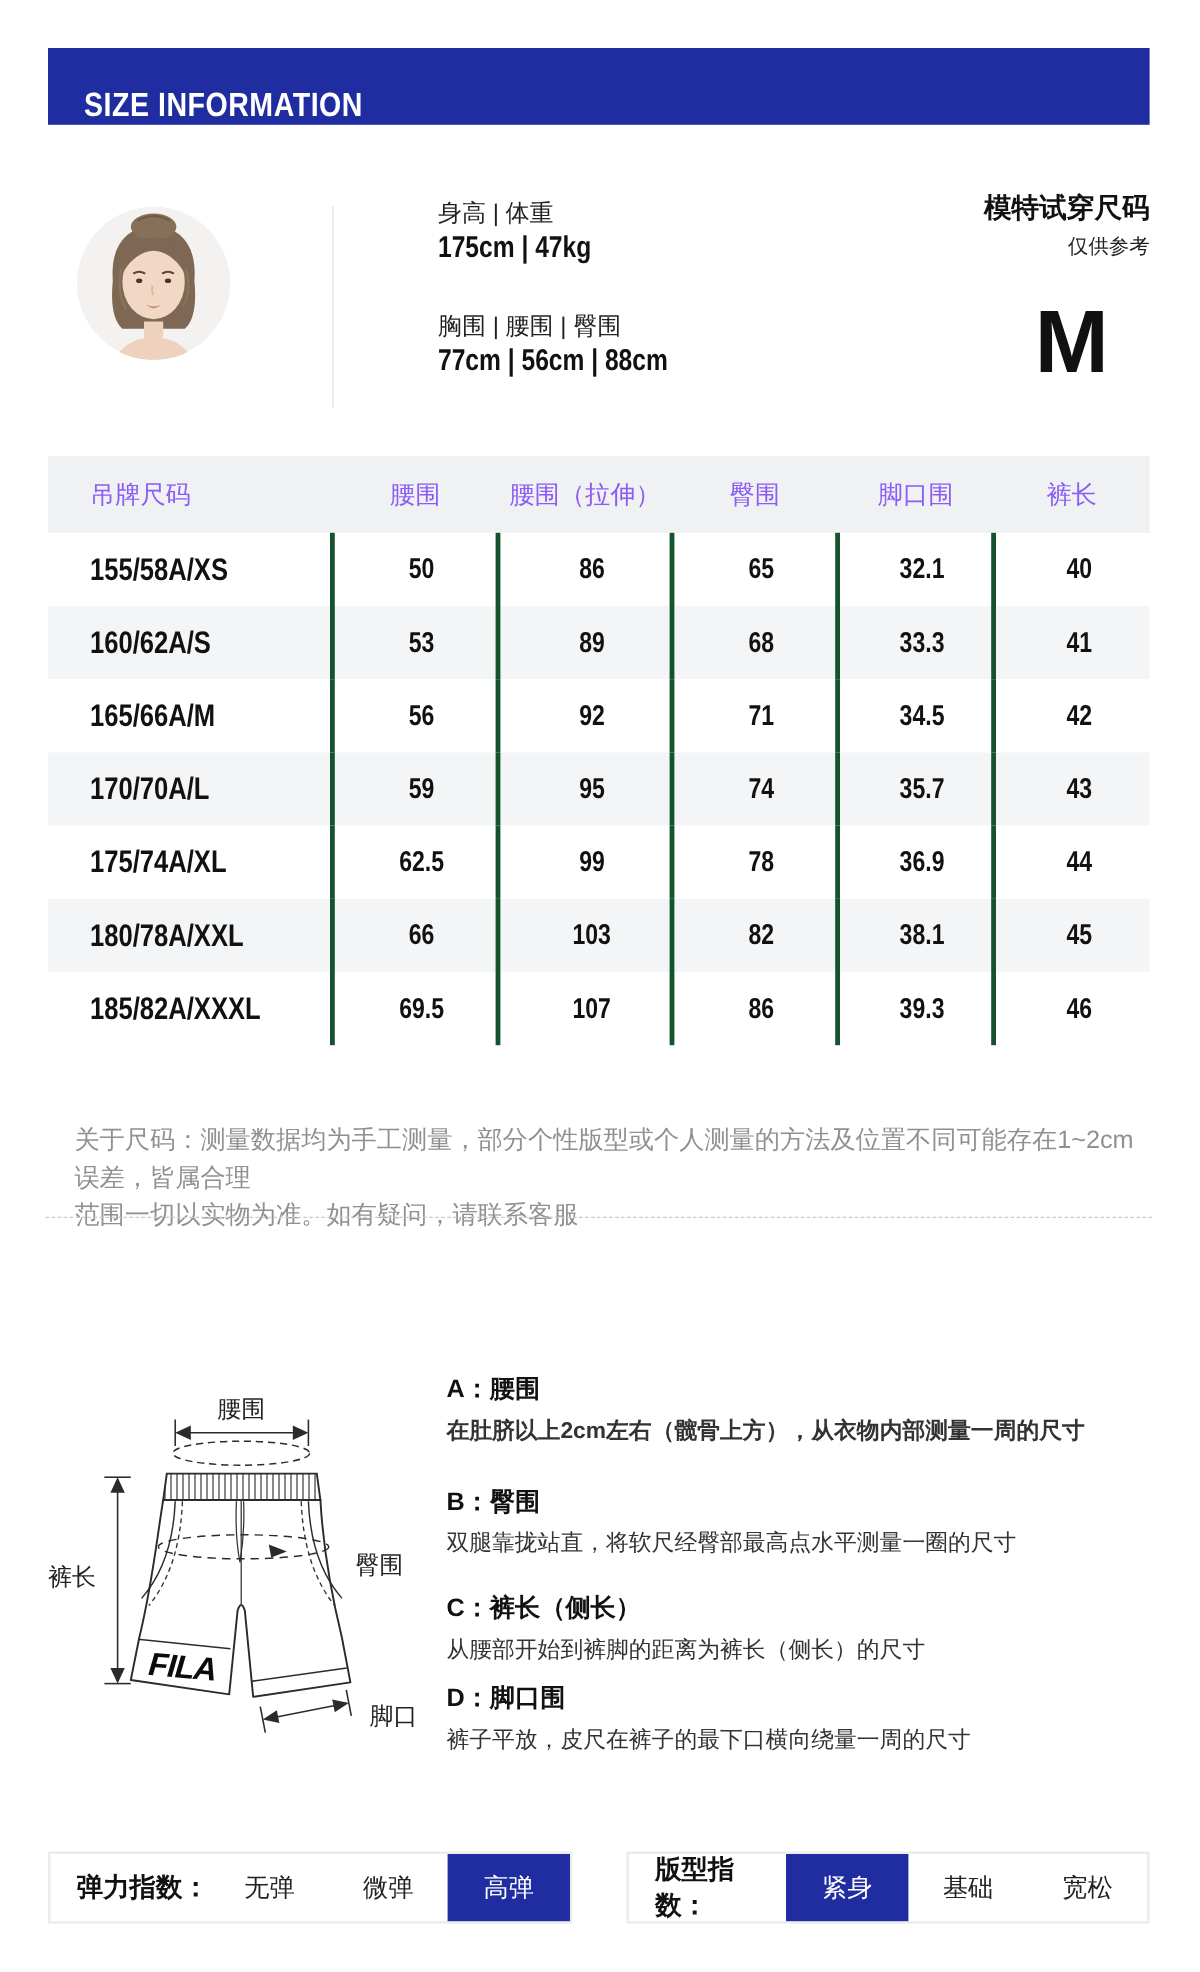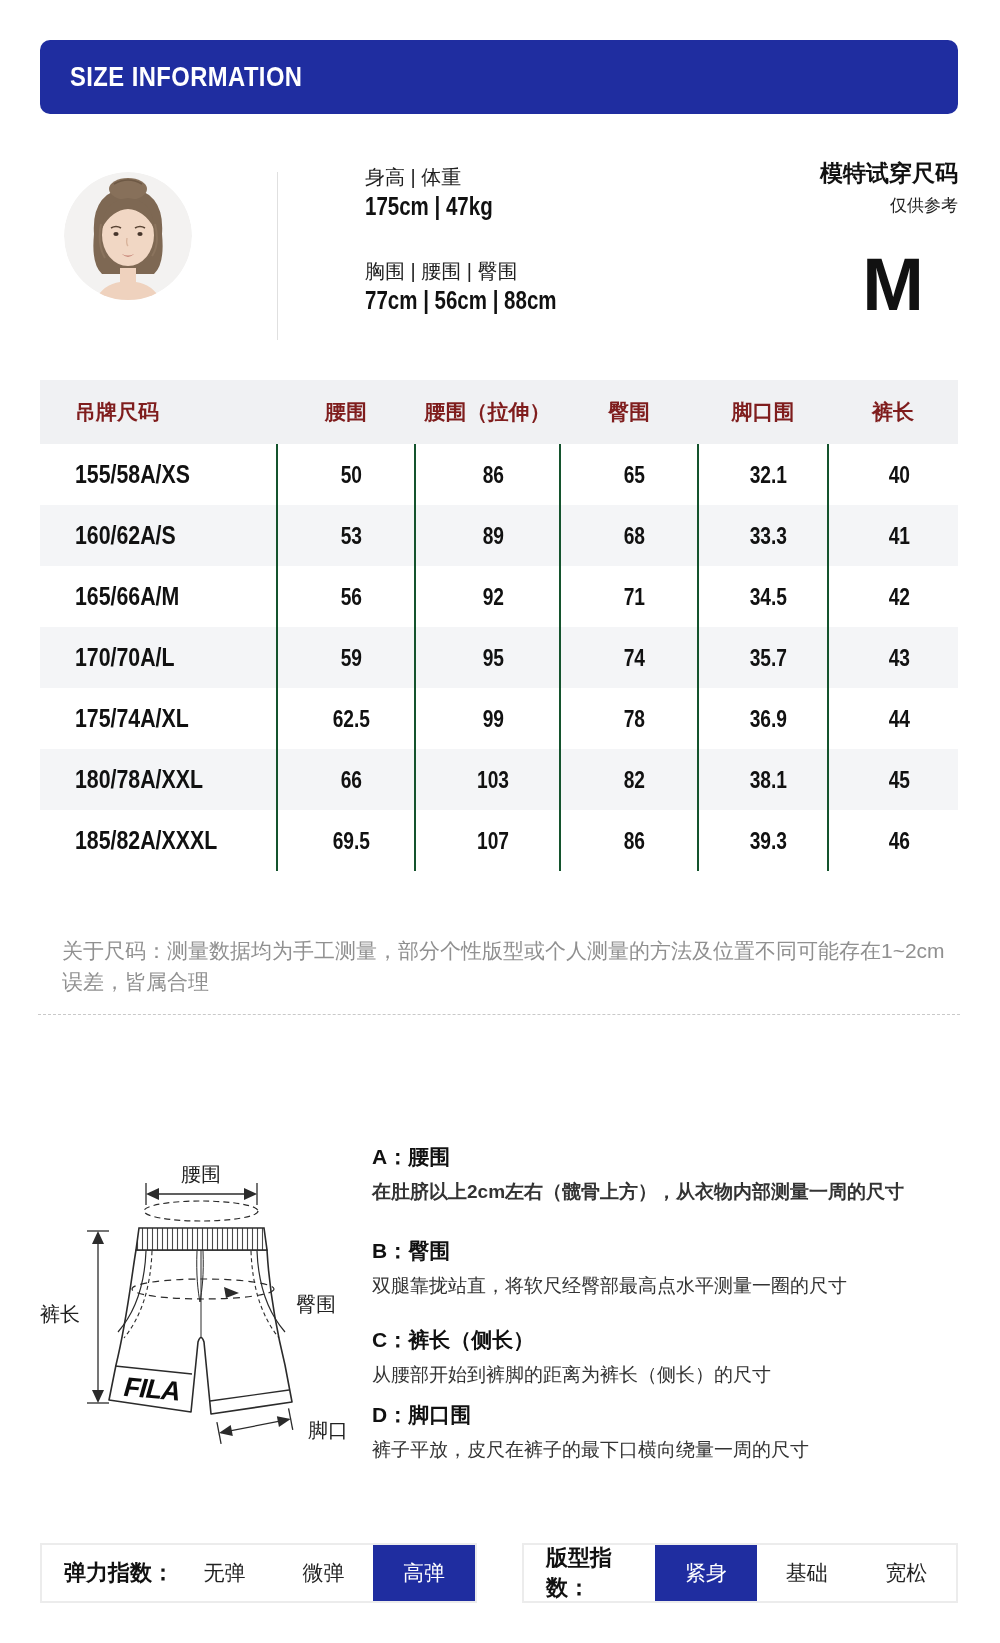--- a/index.html
+++ b/index.html
@@ -1,42 +1,42 @@
 <!DOCTYPE html>
 <html><head>
 <meta charset="utf-8">
 <style>
   html,body{margin:0;padding:0;background:#fff;}
   .page{position:relative;width:1000px;height:1643px;background:#fff;overflow:hidden;
         font-family:"Liberation Sans","DejaVu Sans",sans-serif;color:#111;}
 
   
-  .banner{position:absolute;left:40px;top:40px;width:918px;height:74px;background:#1F2DA0;
-          border-radius:10px;display:flex;align-items:center;}
+  .banner{position:absolute;left:40px;top:40px;width:918px;height:64px;background:#1F2DA0;
+          border-radius:0;display:flex;align-items:flex-end;}
   .banner-title{color:#fff;font-size:28px;font-weight:800;letter-spacing:.5px;margin-left:30px;
           display:inline-block;transform:scaleX(.85);transform-origin:left center;}
 
   
   .model-photo{position:absolute;left:64px;top:172px;width:128px;height:128px;border-radius:50%;overflow:hidden;}
   .v-divider{position:absolute;left:277px;top:172px;width:1px;height:168px;background:#E0E0E0;}
   .stat-label{position:absolute;left:365px;font-size:20px;color:#222;}
   .stat-value{position:absolute;left:365px;font-size:25px;font-weight:700;}
   .cond{display:inline-block;transform:scaleX(.82);transform-origin:left center;}
   .condc{display:inline-block;transform:scaleX(.8);transform-origin:center center;}
   .tryon-label{position:absolute;right:42px;top:158px;font-size:23px;font-weight:700;text-align:right;}
   .tryon-ref{position:absolute;right:42px;top:194px;font-size:17px;color:#222;text-align:right;}
   .tryon-size{position:absolute;right:76px;top:248px;font-size:74px;font-weight:800;line-height:1;}
 
   
   table.size{position:absolute;left:40px;top:380px;width:918px;border-collapse:collapse;table-layout:fixed;}
-  table.size th{height:62px;background:#F0F1F3;font-weight:700;font-size:21px;color:#7f1d1d;text-align:center;}
+  table.size th{height:62px;background:#F0F1F3;font-weight:400;font-size:21px;color:#8b5cf6;text-align:center;}
   table.size th:first-child{text-align:left;padding-left:35px;}
   table.size td{height:59px;text-align:center;font-size:24px;font-weight:700;color:#111;}
   table.size td:first-child{text-align:left;padding-left:35px;font-size:26px;}
-  table.size tbody td + td{border-left:2px solid #14532d;padding-left:12px;}
+  table.size tbody td + td{border-left:4px solid #14532d;padding-left:12px;}
   table.size tbody tr:nth-child(even){background:#F4F5F7;}
 
   
   .note{position:absolute;left:62px;top:935px;width:900px;font-size:21px;line-height:31px;color:#909090;}
 
   .dash-divider{position:absolute;left:38px;top:1014px;width:922px;border-top:1px dashed #C9C9C9;}
 
   
   .diagram{position:absolute;left:30px;top:1080px;width:350px;height:370px;}
 
@@ -169,20 +169,21 @@
         <td><span class="condc">107</span></td>
         <td><span class="condc">86</span></td>
         <td><span class="condc">39.3</span></td>
         <td><span class="condc">46</span></td>
       </tr>
     </tbody>
   </table>
 
   <div class="note">
     <div>关于尺码：测量数据均为手工测量，部分个性版型或个人测量的方法及位置不同可能存在1~2cm误差，皆属合理</div>
+    <div>范围一切以实物为准。如有疑问，请联系客服</div>
   </div>
 
   <div class="dash-divider"></div>
 
   <svg class="diagram" viewBox="0 0 350 370">
     <defs>
       <pattern id="wb" patternUnits="userSpaceOnUse" width="5" height="24">
         <rect width="5" height="24" fill="#fff"></rect>
         <line x1="2.5" y1="0" x2="2.5" y2="24" stroke="#4a4a4a" stroke-width="1.1"></line>
       </pattern>

